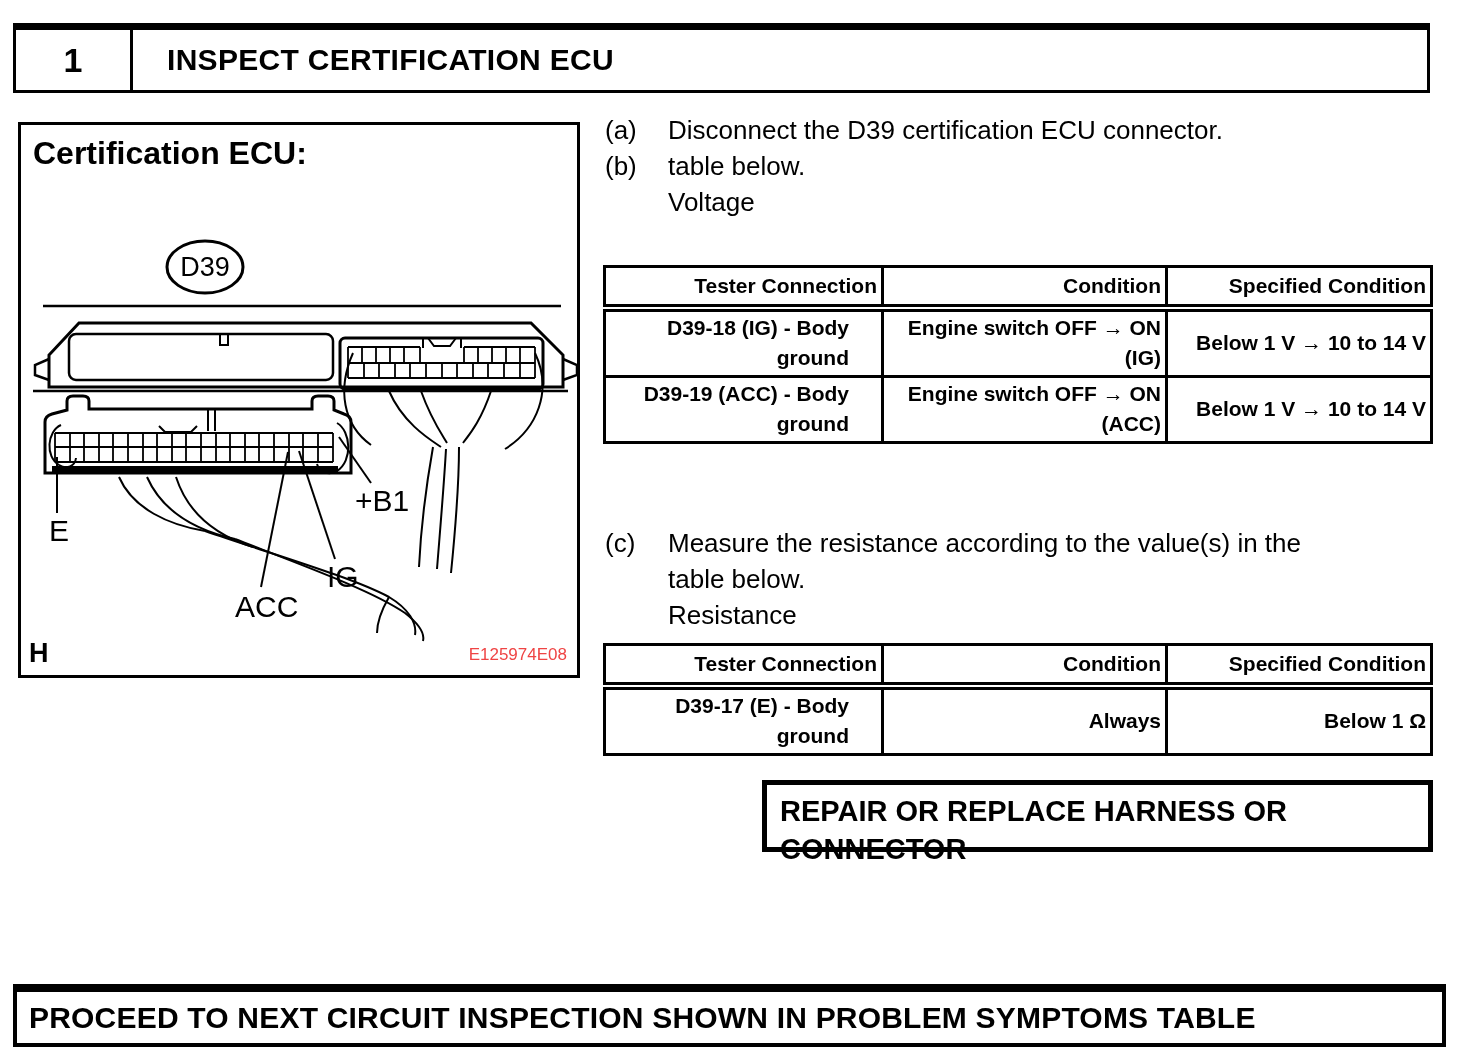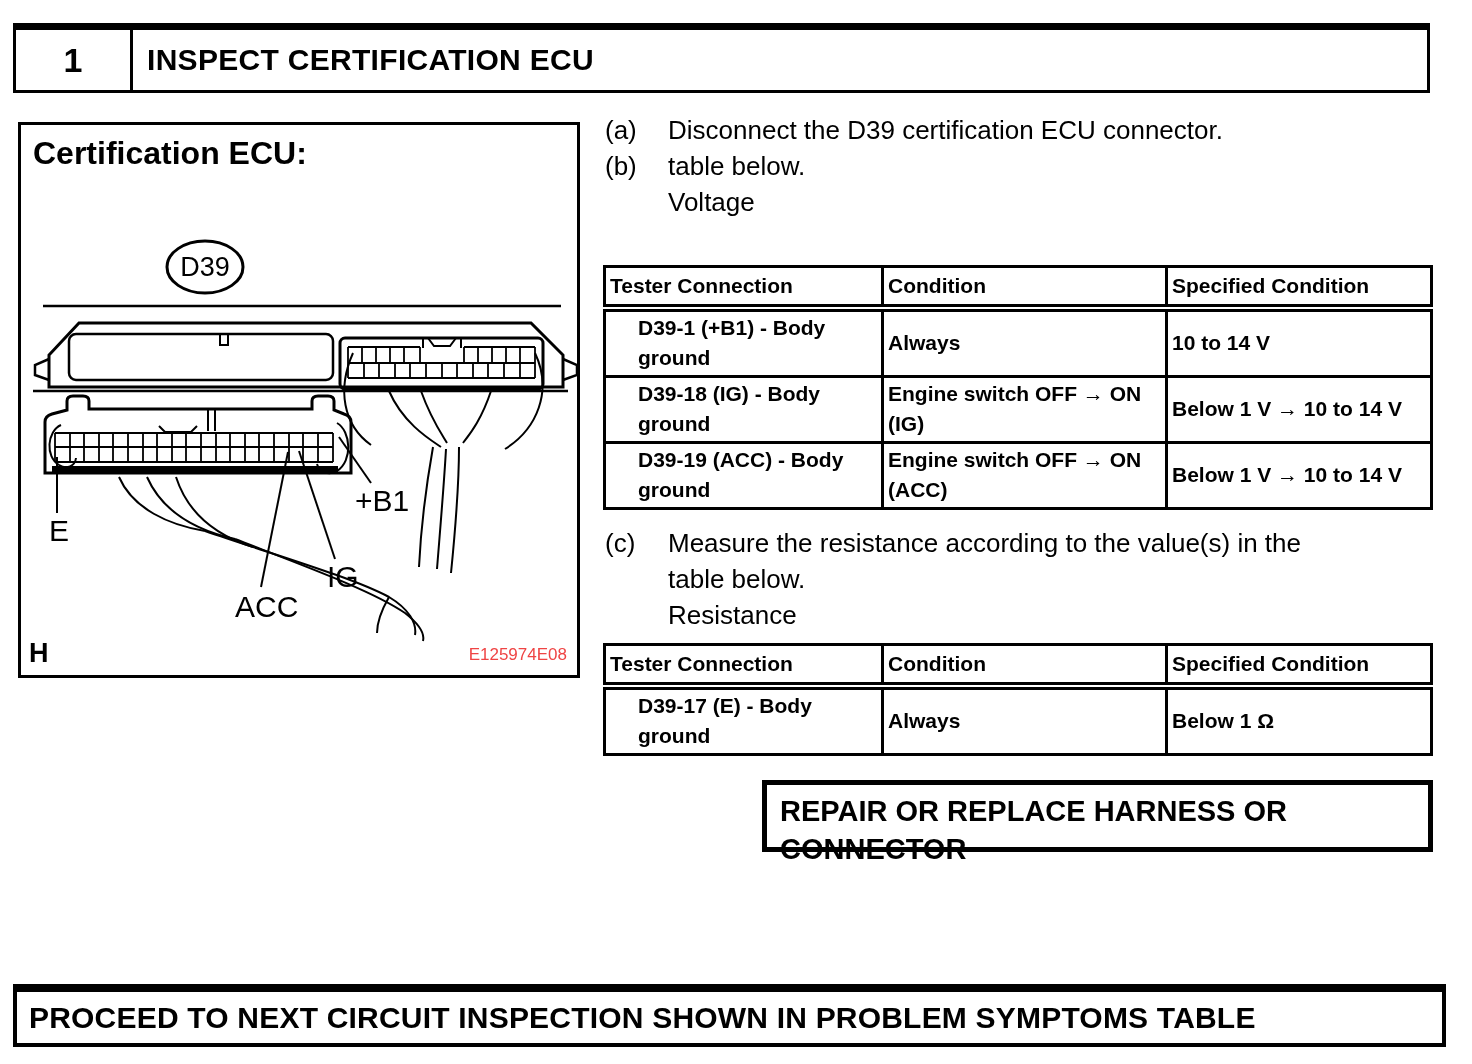--- a/index.html
+++ b/index.html
@@ -4,40 +4,40 @@
 <style>
   html,body{margin:0;padding:0;background:#fff;}
   .page{position:relative;width:1472px;height:1064px;background:#fff;color:#000;
         font-family:"Liberation Sans","DejaVu Sans",sans-serif;overflow:hidden;}
 
   
   .step-header{position:absolute;left:13px;top:23px;width:1417px;height:70px;
     box-sizing:border-box;border:3px solid #000;border-top-width:7px;display:flex;}
   .step-number{width:114px;flex:0 0 114px;border-right:3px solid #000;display:flex;
     align-items:center;justify-content:center;font-weight:bold;font-size:34px;}
-  .step-title{flex:1;display:flex;align-items:center;padding-left:14px;
-    font-weight:bold;font-size:30px;letter-spacing:.3px;}
+  .step-title{flex:1;display:flex;align-items:center;padding-left:3px;
+    font-weight:bold;font-size:30px;letter-spacing:.3px;margin-left:31px;}
 
   
   .figure-box{position:absolute;left:18px;top:122px;width:562px;height:556px;
     box-sizing:border-box;border:3px solid #000;}
   .figure-title{position:absolute;left:12px;top:10px;font-weight:bold;font-size:32px;}
   .figure-svg{position:absolute;left:0;top:0;}
   .figure-corner{position:absolute;left:8px;bottom:6px;font-weight:bold;font-size:27px;}
   .figure-code{position:absolute;right:10px;bottom:10px;font-size:17px;color:#ef4444;}
 
   
   .step{position:absolute;left:605px;display:flex;font-size:26px;line-height:36px;}
   .step .lbl{width:63px;flex:0 0 63px;}
   .sub-title{font-weight:normal;}
 
   
   table.spec{position:absolute;left:603px;border-collapse:collapse;table-layout:fixed;
     background:#fff;}
-  table.spec th,table.spec td{border:3px solid #000;text-align:left;vertical-align:middle;
+  table.spec th,table.spec td{border:3px solid #000;text-align:right;vertical-align:middle;
     font-weight:bold;font-size:21px;line-height:1.45;}
   table.spec th{height:36px;border-bottom:8px double #000;padding:0 4px;}
   table.spec td{height:60px;padding:1px 4px;}
   table.spec td.c1{padding:1px 32px;}
   .voltage-table{top:265px;}
   .resistance-table{top:643px;}
 
   
   .ng-badge{position:absolute;left:605px;top:780px;}
   .ng-text{font-weight:bold;font-size:30px;}
@@ -159,25 +159,20 @@
       </colgroup>
     <thead>
       <tr>
         <th>Tester Connection</th>
         <th>Condition</th>
         <th>Specified Condition</th>
       </tr>
     </thead>
     <tbody>
       <tr>
-        <td class="c1">D39-1 (+B1) - Body ground</td>
-        <td>Always</td>
-        <td>10 to 14 V</td>
-      </tr>
-      <tr>
         <td class="c1">D39-18 (IG) - Body ground</td>
         <td>Engine switch OFF → ON (IG)</td>
         <td>Below 1 V → 10 to 14 V</td>
       </tr>
       <tr>
         <td class="c1">D39-19 (ACC) - Body ground</td>
         <td>Engine switch OFF → ON (ACC)</td>
         <td>Below 1 V → 10 to 14 V</td>
       </tr>
     </tbody>

